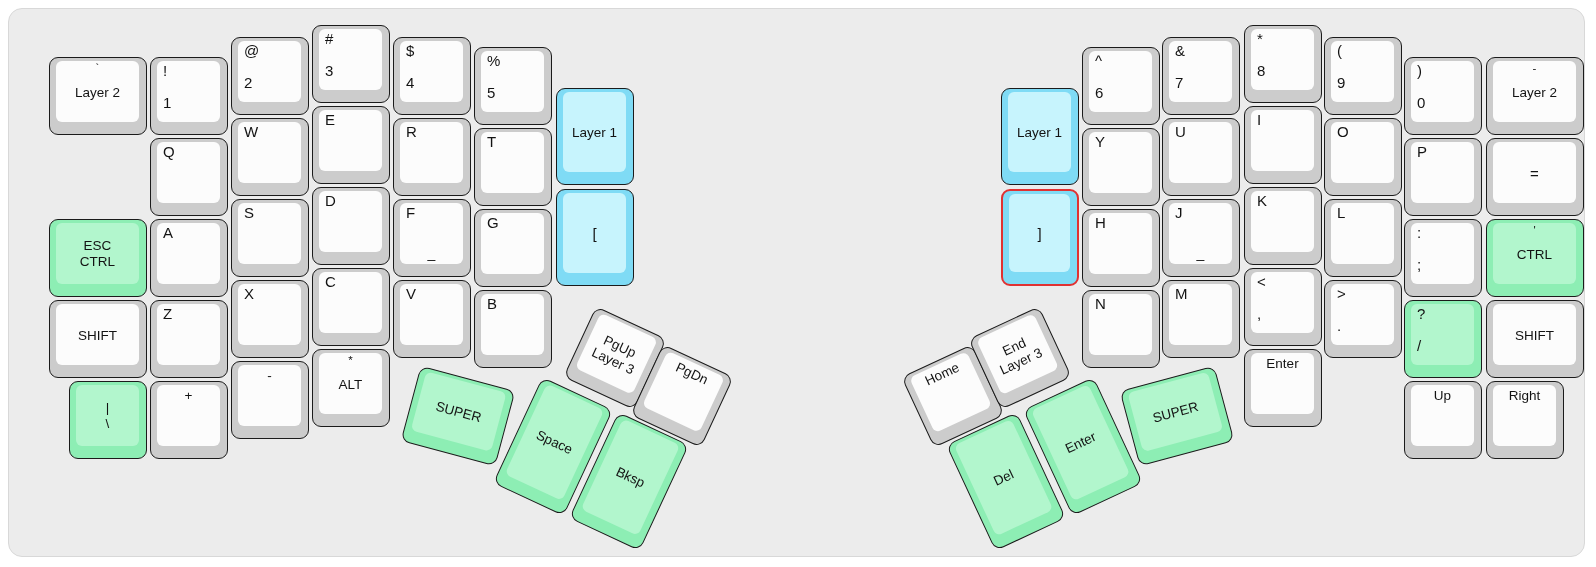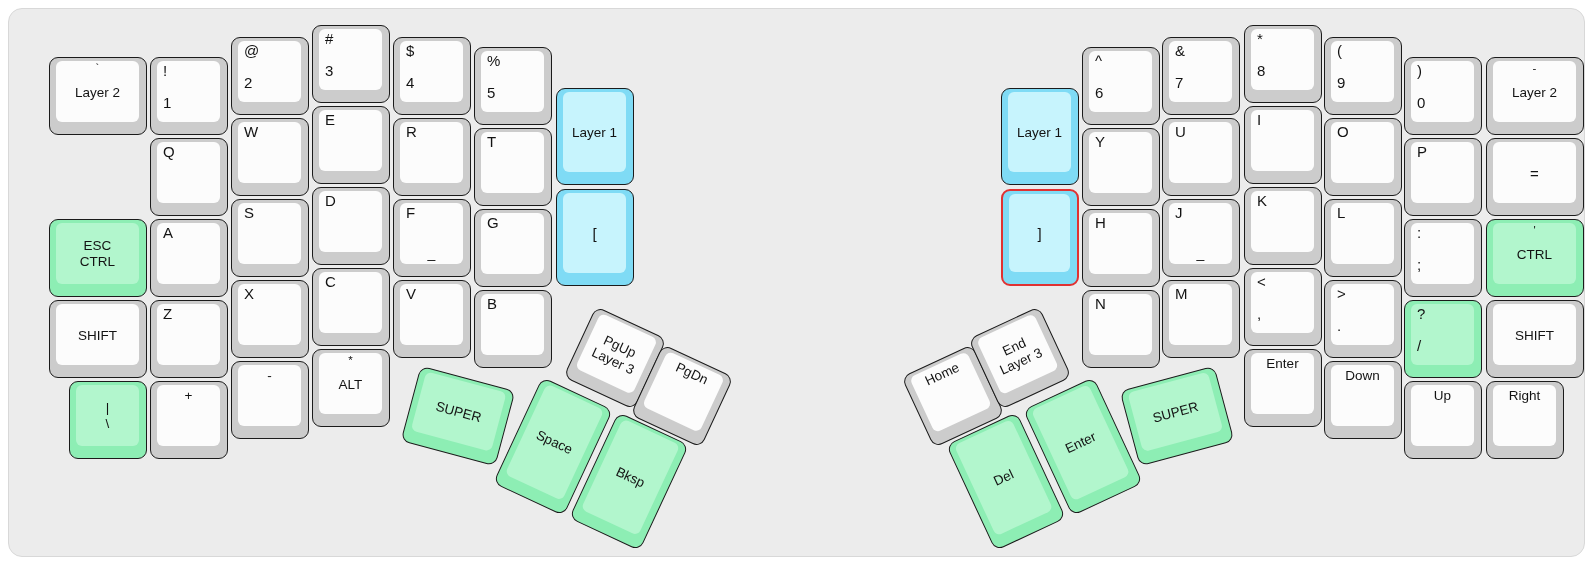--- a/index.html
+++ b/index.html
@@ -322,25 +322,20 @@
       <div class="cap">
         <span class="lg tl">L</span>
       </div>
     </div>
     <div class="key white" style="left: 1315px; top: 271px; width: 78px; height: 78px;">
       <div class="cap">
         <span class="lg tl">&gt;</span>
         <span class="lg ml">.</span>
       </div>
     </div>
-    <div class="key white" style="left: 1315px; top: 352px; width: 78px; height: 78px;">
-      <div class="cap">
-        <span class="lg tc">Down</span>
-      </div>
-    </div>
     <div class="key white" style="left: 1395px; top: 48px; width: 78px; height: 78px;">
       <div class="cap">
         <span class="lg tl">)</span>
         <span class="lg ml">0</span>
       </div>
     </div>
     <div class="key white" style="left: 1395px; top: 129px; width: 78px; height: 78px;">
       <div class="cap">
         <span class="lg tl">P</span>
       </div>

